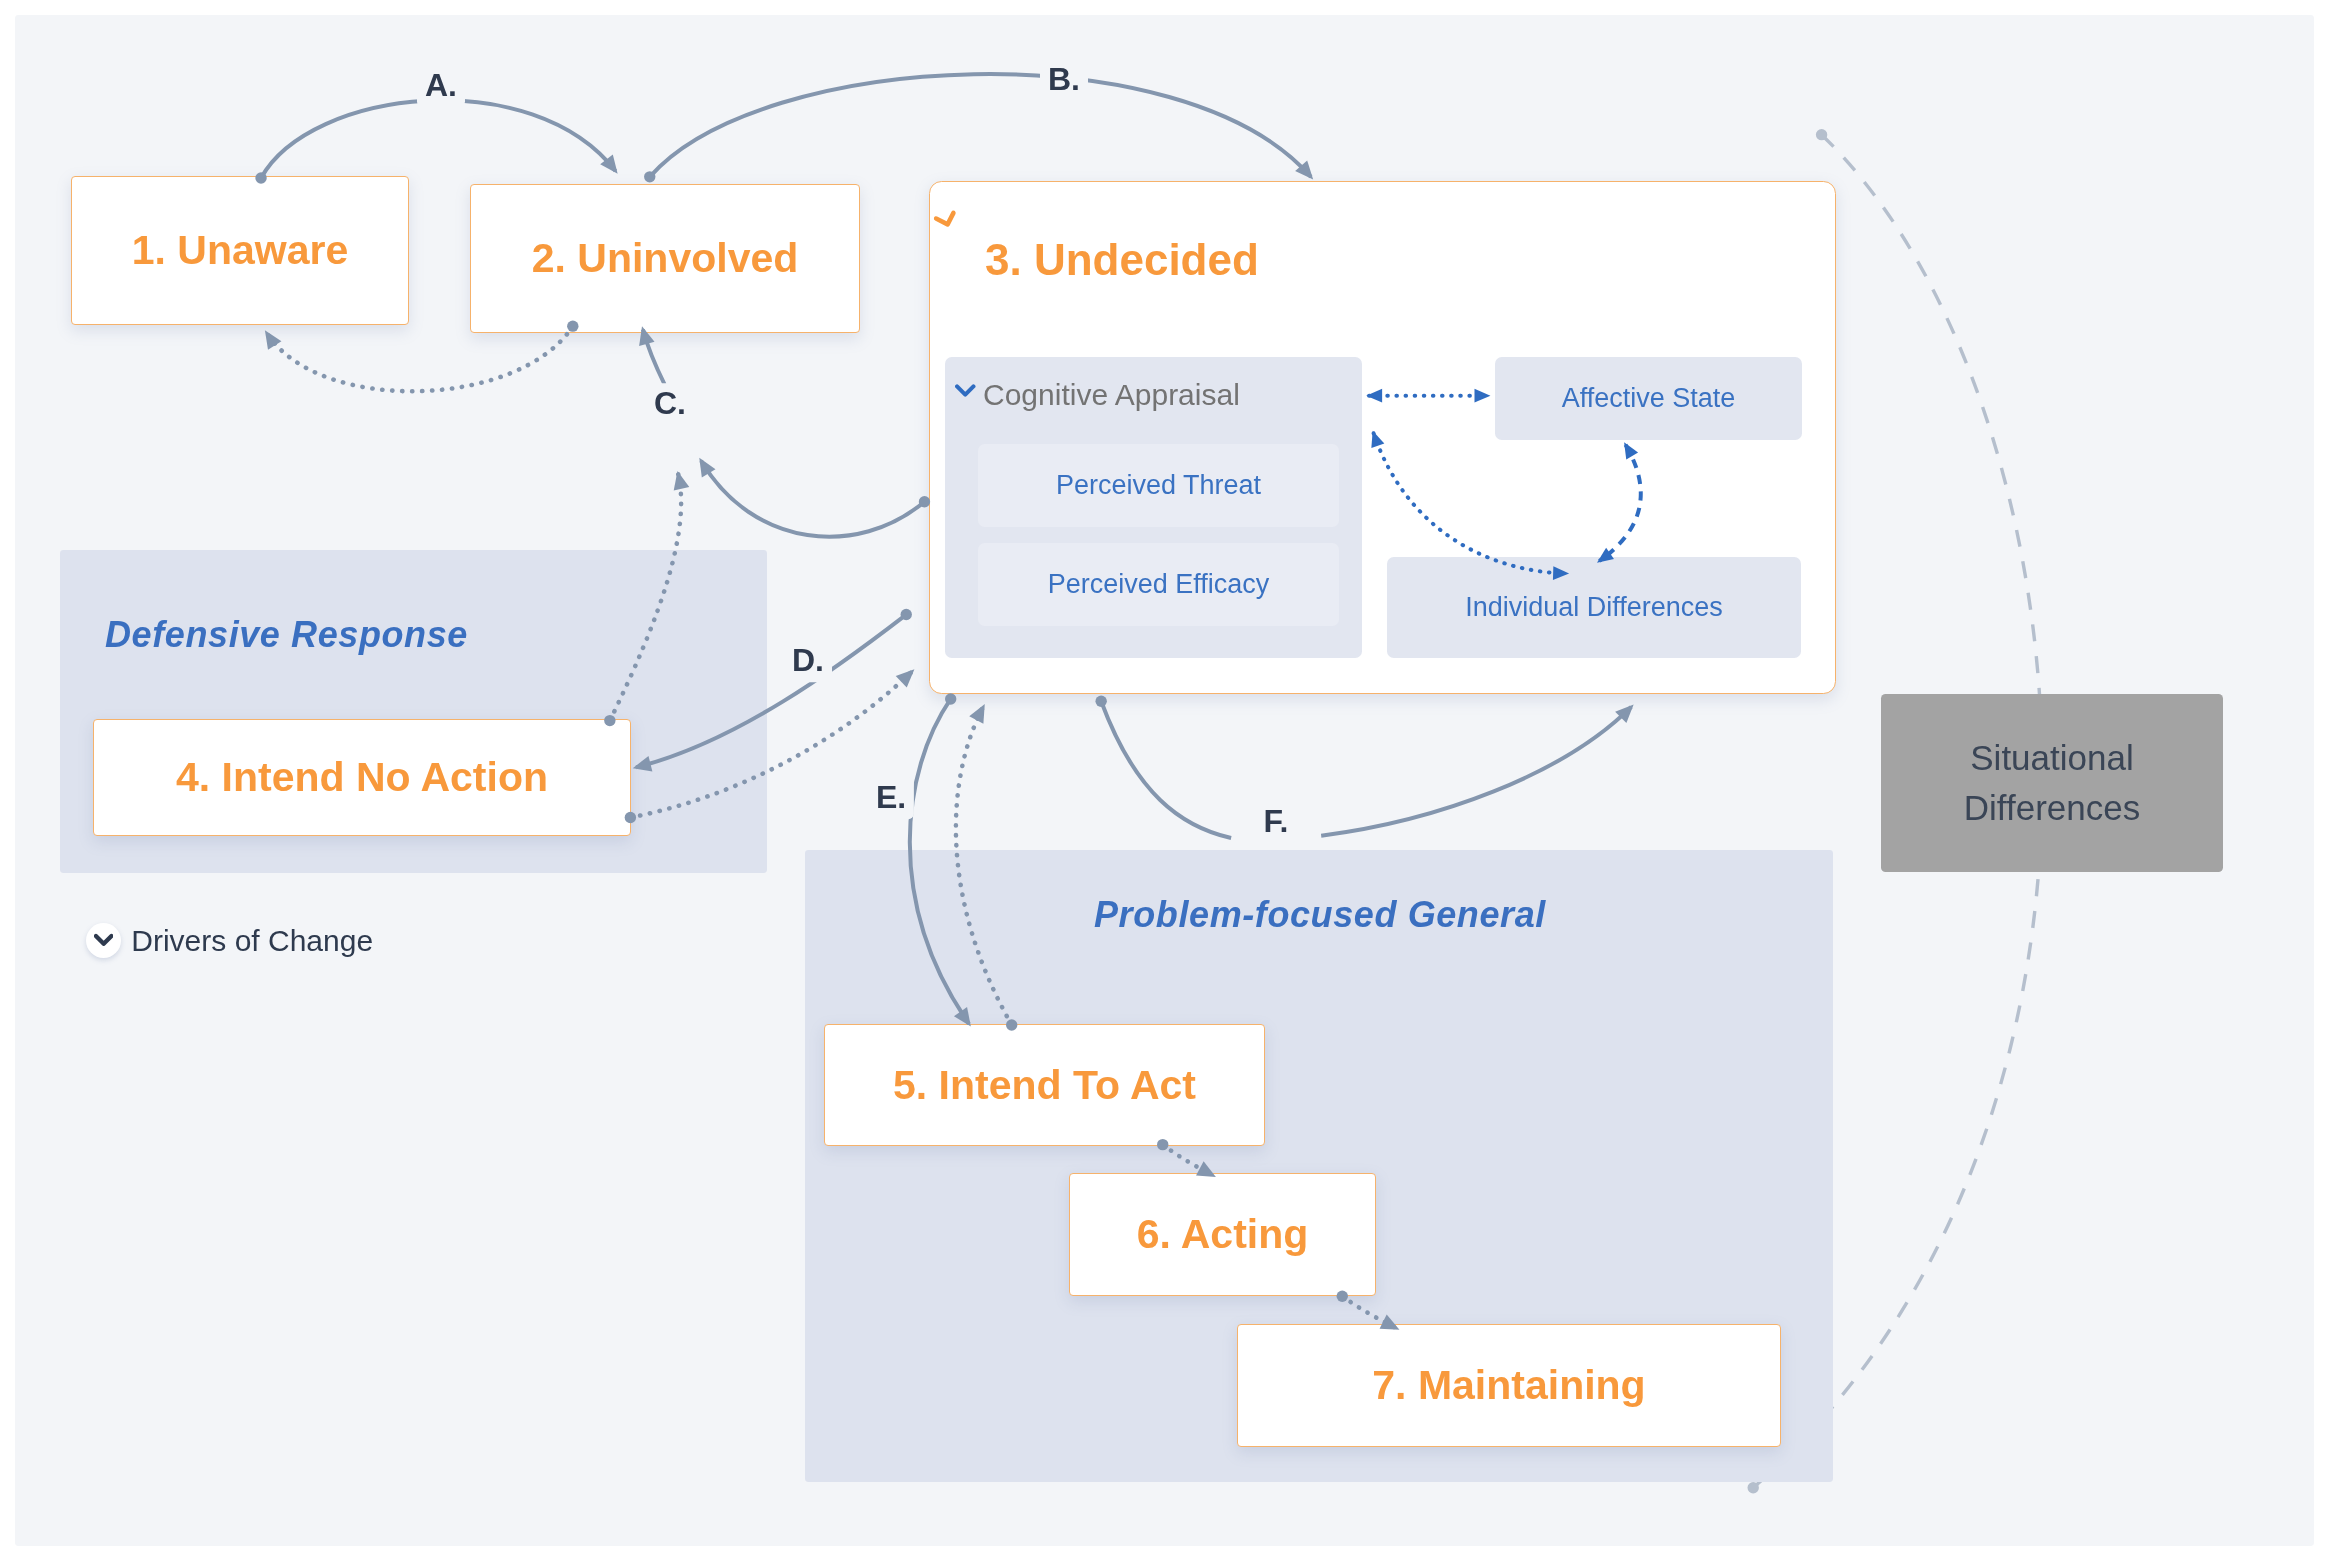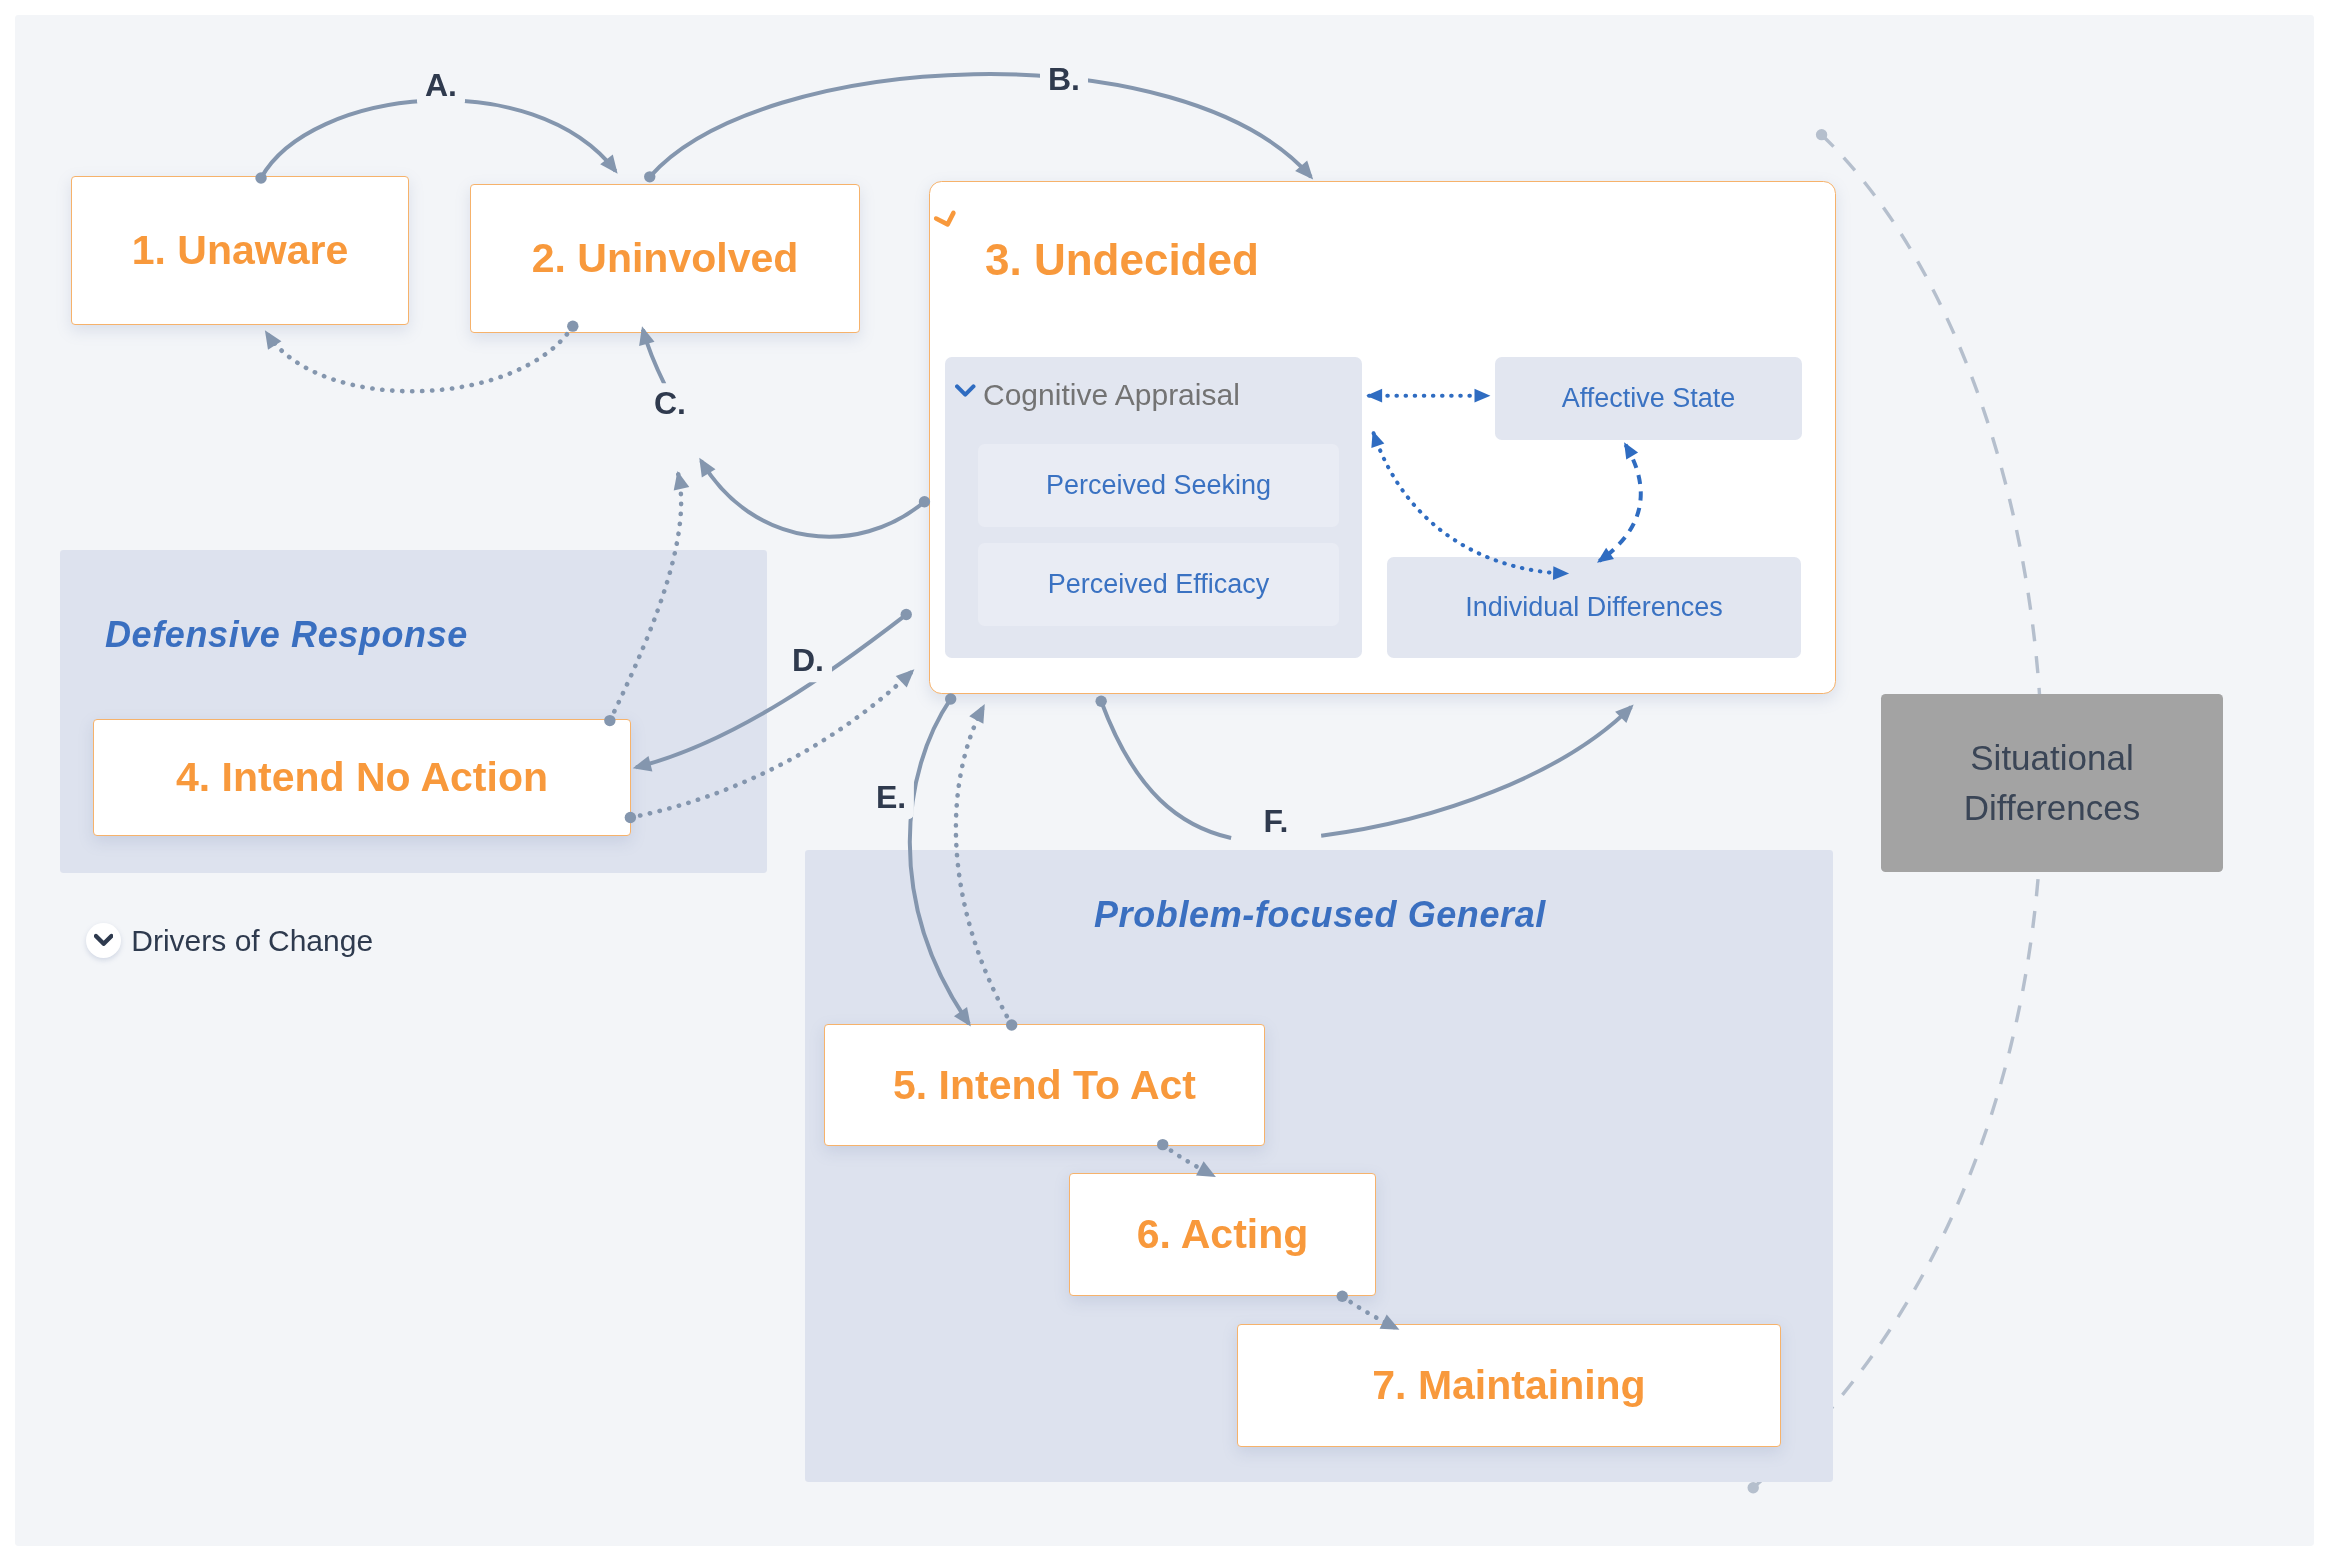--- a/index.html
+++ b/index.html
@@ -112,21 +112,21 @@
 
 <div class="subpanel" style="left:945px;top:357px;width:417px;height:301px;align-items:flex-start;justify-content:flex-start;"></div>
 <span class="chevCA">
   <svg width="20.5" height="15" viewBox="0 0 40 28">
       <path d="M4 6 L20 22 L36 6" fill="none" stroke="#2f6cc1" stroke-width="8" stroke-linecap="round" stroke-linejoin="round"></path>
     </svg>
 </span>
 <div style="position:absolute;left:983px;top:378px;z-index:4;" class="catext">Cognitive Appraisal</div>
 
 <div class="subpanel subinner" style="left:978px;top:444px;width:361px;height:83px;">
-  <span class="subtext">Perceived Seeking</span>
+  <span class="subtext">Perceived Threat</span>
 </div>
 <div class="subpanel subinner" style="left:978px;top:543px;width:361px;height:83px;">
   <span class="subtext">Perceived Efficacy</span>
 </div>
 <div class="subpanel" style="left:1495px;top:357px;width:307px;height:83px;">
   <span class="subtext">Affective State</span>
 </div>
 <div class="subpanel" style="left:1387px;top:557px;width:414px;height:101px;">
   <span class="subtext">Individual Differences</span>
 </div>

